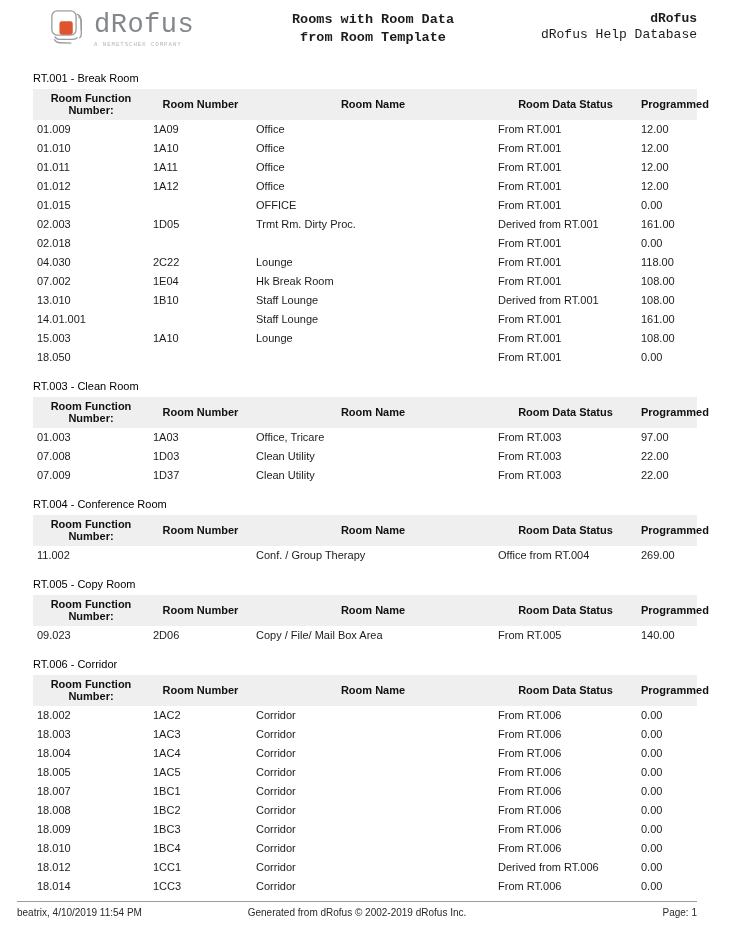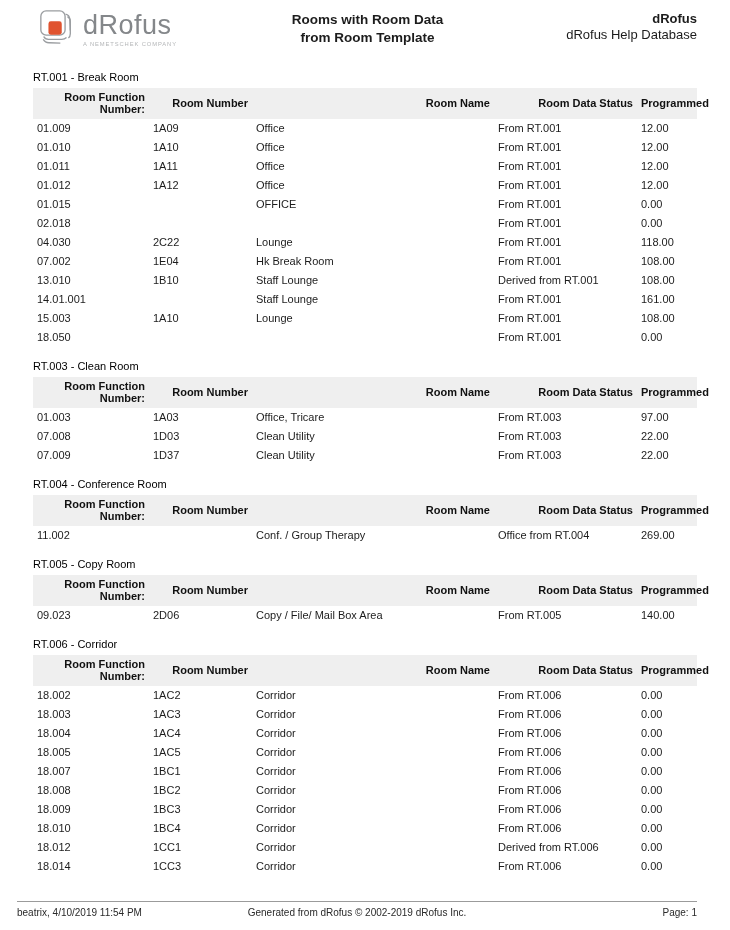--- a/index.html
+++ b/index.html
@@ -5,37 +5,38 @@
   * { margin:0; padding:0; box-sizing:border-box; }
   html,body { background:#e9e9e9; }
   .page {
     width:730px; height:930px; margin:0 auto; position:relative;
     background:#fff; overflow:hidden;
     font-family:"Liberation Sans", sans-serif; color:#1c1c1c;
   }
   
   .report-header {
     display:flex; justify-content:space-between; align-items:flex-start;
-    padding:8px 33px 0 38px;
+    padding:8px 33px 0 49px;
+    font-family:Liberation Mono, monospace;
   }
   .logo-block { display:flex; align-items:flex-start; gap:7px; width:220px; }
   .logo-texts { padding-top:4px; }
   .logo-word { font-size:27px; line-height:1; color:#84878a; font-weight:400; letter-spacing:0.5px; }
   .logo-tagline { font-size:5.8px; color:#b4b6b8; letter-spacing:0.9px; margin-top:2px; }
   .report-title { text-align:center; font-weight:bold; font-size:13.5px; line-height:1.3; padding-top:3px; }
   .hdr-right { width:220px; text-align:right; padding-top:3px; }
   .hdr-right-title { font-weight:bold; font-size:13px; }
   .hdr-right-sub { font-size:13px; margin-top:1px; }
   
   .report-body { padding:10px 33px 0 33px; }
   .section-title { font-size:11px; font-weight:normal; color:#000; margin:13px 0 5px 0; }
   section:first-child .section-title { margin-top:9px; }
   table { width:100%; border-collapse:collapse; table-layout:fixed; font-size:11px; }
   thead th {
-    background:#efefef; text-align:right; font-weight:bold;
+    background:#efefef; text-align:center; font-weight:bold;
     padding:3px 4px 4px 4px; color:#111;
   }
   tbody td { padding:3px 4px 4px 4px; color:#1c1c1c; }
   th.num, td.num { text-align:left; }
   
   .report-footer {
     position:absolute; left:17px; right:33px; bottom:12px;
     border-top:1px solid #9b9b9b; padding-top:5px;
     display:flex; justify-content:space-between;
     font-size:10px; color:#2a2a2a;
@@ -128,20 +129,27 @@
               <td class="num">12.00</td>
             </tr>
             <tr>
               <td>01.015</td>
               <td></td>
               <td>OFFICE</td>
               <td>From RT.001</td>
               <td class="num">0.00</td>
             </tr>
             <tr>
+              <td>02.003</td>
+              <td>1D05</td>
+              <td>Trmt Rm. Dirty Proc.</td>
+              <td>Derived from RT.001</td>
+              <td class="num">161.00</td>
+            </tr>
+            <tr>
               <td>02.018</td>
               <td></td>
               <td></td>
               <td>From RT.001</td>
               <td class="num">0.00</td>
             </tr>
             <tr>
               <td>04.030</td>
               <td>2C22</td>
               <td>Lounge</td>

